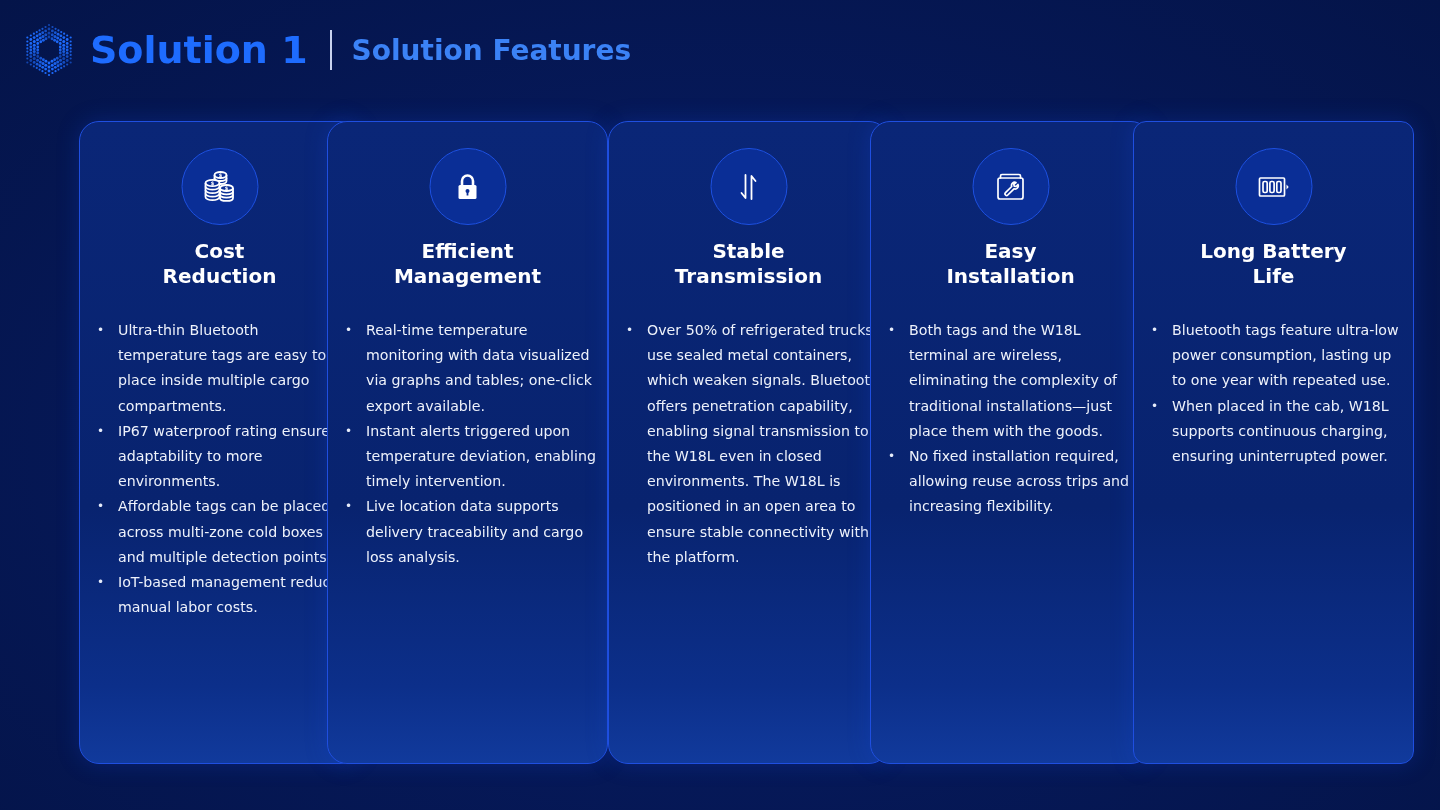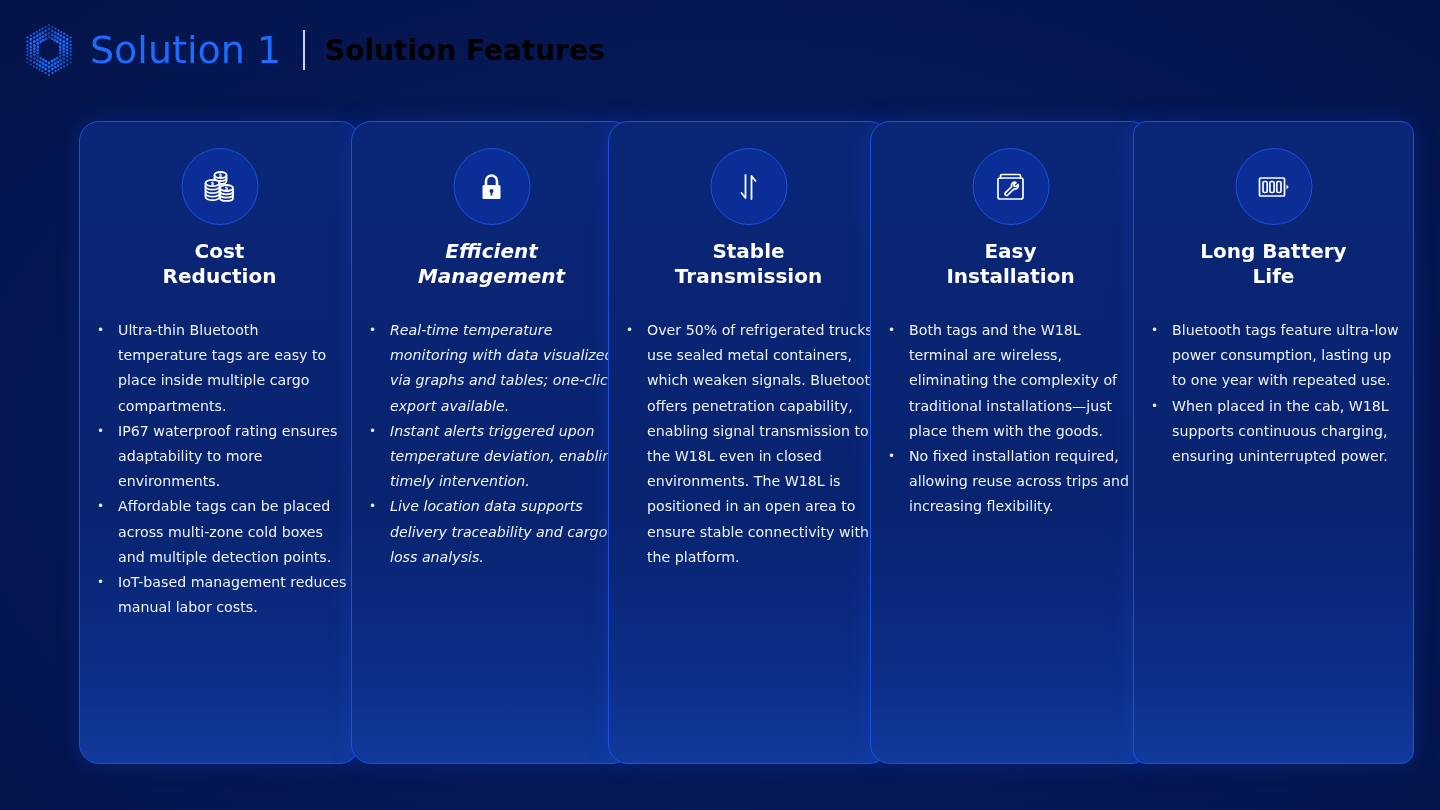--- a/index.html
+++ b/index.html
@@ -10,28 +10,28 @@
       color: #ffffff;
       position: relative;
     }
     .header {
       position: absolute; left: 22px; top: 20px; height: 60px;
       display: flex; align-items: center;
     }
     .logo { width: 54px; height: 58px; margin-right: 14px; }
     .title-main {
       font-family: "DejaVu Sans", sans-serif;
-      font-size: 38px; font-weight: normal; color: #1e6cff; letter-spacing: 0px;
+      font-size: 38px; font-weight: bold; color: #1e6cff; letter-spacing: 0px;
     }
     .divider {
       width: 2px; height: 40px; background: #c8d2ee; margin: 0 20px 0 22px;
     }
     .title-sub {
       font-family: "DejaVu Sans", sans-serif;
-      font-size: 28px; font-weight: bold; color: #000000;
+      font-size: 28px; font-weight: bold; color: #3b82f6;
     }
     .cards {
       position: absolute; top: 121px; left: 79px;
       width: 1292px; height: 643px;
     }
     .card {
       position: absolute; top: 0; width: 281px; height: 643px;
       border: 1.5px solid #1f4fe0;
       border-radius: 20px;
       background: linear-gradient(180deg, #0a2677 0%, #08236f 60%, #0c2f8a 88%, #113a9c 100%);
@@ -238,21 +238,21 @@
       <span>Reduction</span>
     </div>
     <ul class="bullets">
       <li>Ultra-thin Bluetooth temperature tags are easy to place inside multiple cargo compartments.</li>
       <li>IP67 waterproof rating ensures adaptability to more environments.</li>
       <li>Affordable tags can be placed across multi-zone cold boxes and multiple detection points.</li>
       <li>IoT-based management reduces manual labor costs.</li>
     </ul>
   </div>
 
-  <div class="card" style="left:272px;font-style:italic;">
+  <div class="card" style="left:248px;">
     <div class="icon-circle">
       <svg viewBox="0 0 44 44">
         <path d="M16.5 20v-4a5.5 5.5 0 0 1 11 0v4" fill="none" stroke="#ffffff" stroke-width="2.6"></path>
         <rect x="13" y="20" width="18" height="14" rx="1.5" fill="#ffffff"></rect>
         <circle cx="22" cy="26" r="2" fill="#0a2e96"></circle>
         <rect x="21.1" y="26" width="1.8" height="4.5" fill="#0a2e96"></rect>
       </svg>
     </div>
     <div class="card-title">
       <span>Efficient</span>

